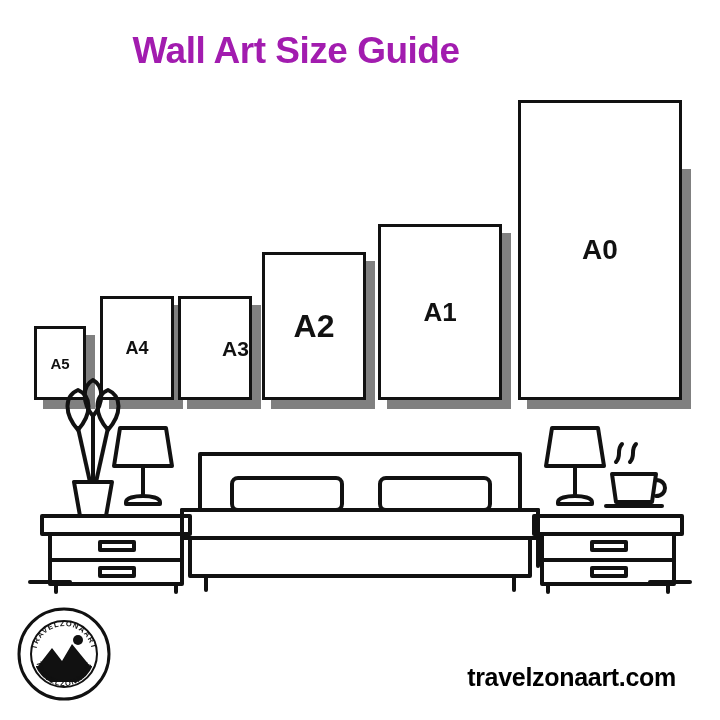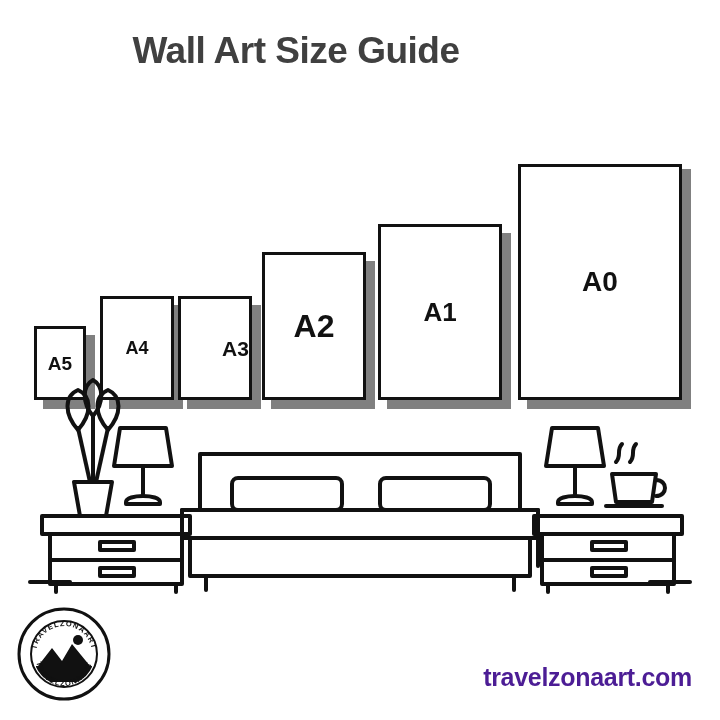--- a/index.html
+++ b/index.html
@@ -22,21 +22,21 @@
   }
   .title {
     position: absolute;
     top: 30px;
     left: 0;
     width: 592px;
     text-align: center;
     font-size: 37px;
     font-weight: bold;
     letter-spacing: -0.5px;
-    color: #404040;
+    color: #a21caf;
   }
 
   
   #frames {
     position: absolute;
     left: 0;
     top: 110px;
     width: 720px;
     height: 290px;
   }
@@ -81,25 +81,25 @@
     position: absolute;
     left: 0;
     top: 370px;
     width: 720px;
     height: 235px;
   }
 
   
   .site-url {
     position: absolute;
-    right: 28px;
+    right: 44px;
     bottom: 28px;
     font-size: 25px;
     font-weight: bold;
-    color: #4c1d95;
+    color: #000000;
     letter-spacing: -0.3px;
   }
   #logo {
     position: absolute;
     left: 16px;
     bottom: 18px;
     width: 96px;
     height: 96px;
   }
 </style>
@@ -108,21 +108,21 @@
 
 <div id="page">
 
   <div class="title">Wall Art Size Guide</div>
 
   <div id="frames">
       <div class="frame-wrap" style="left: 34px; width: 52px; height: 100px;">
         <div class="frame-dim" style="bottom: 82px;"></div>
         <div class="frame-shadow" style="width: 52px; height: 74px; left: 9px; bottom: -9px; position: absolute; background: rgb(128, 128, 128);"></div>
         <div class="frame-box" style="width: 52px; height: 74px;">
-          <span class="frame-label" style="font-size: 19px;">A5</span>
+          <span class="frame-label" style="font-size: 15px;">A5</span>
         </div>
       </div>
       <div class="frame-wrap" style="left: 100px; width: 74px; height: 130px;">
         <div class="frame-dim" style="bottom: 112px;"></div>
         <div class="frame-shadow" style="width: 74px; height: 104px; left: 9px; bottom: -9px; position: absolute; background: rgb(128, 128, 128);"></div>
         <div class="frame-box" style="width: 74px; height: 104px; margin-top: 44px;">
           <span class="frame-label" style="font-size: 18px;">A4</span>
         </div>
       </div>
       <div class="frame-wrap" style="left: 178px; width: 74px; height: 130px;">
@@ -142,21 +142,21 @@
       <div class="frame-wrap" style="left: 378px; width: 124px; height: 202px;">
         <div class="frame-dim" style="bottom: 184px;"></div>
         <div class="frame-shadow" style="width: 124px; height: 176px; left: 9px; bottom: -9px; position: absolute; background: rgb(128, 128, 128);"></div>
         <div class="frame-box" style="width: 124px; height: 176px;">
           <span class="frame-label" style="font-size: 26px;">A1</span>
         </div>
       </div>
       <div class="frame-wrap" style="left: 518px; width: 164px; height: 266px;">
         <div class="frame-dim" style="bottom: 248px;"></div>
         <div class="frame-shadow" style="width: 164px; height: 240px; left: 9px; bottom: -9px; position: absolute; background: rgb(128, 128, 128);"></div>
-        <div class="frame-box" style="width: 164px; height: 236px;">
+        <div class="frame-box" style="width: 164px; height: 300px;">
           <span class="frame-label" style="font-size: 28px;">A0</span>
         </div>
       </div>
     </div>
 
   <div id="scene">
     <svg width="720" height="235" viewBox="0 0 720 235">
       <g fill="none" stroke="#111111" stroke-width="4" stroke-linejoin="round" stroke-linecap="round">
 
         <line x1="30" y1="212" x2="70" y2="212"></line>

